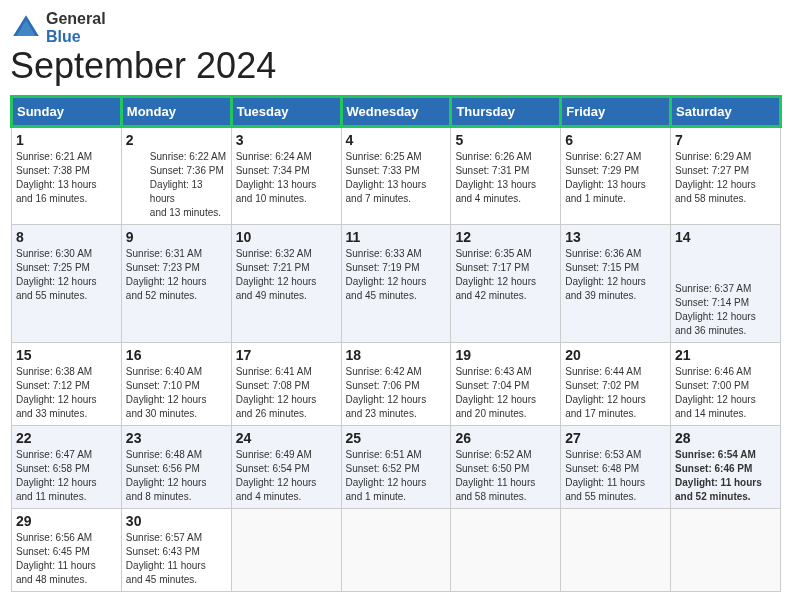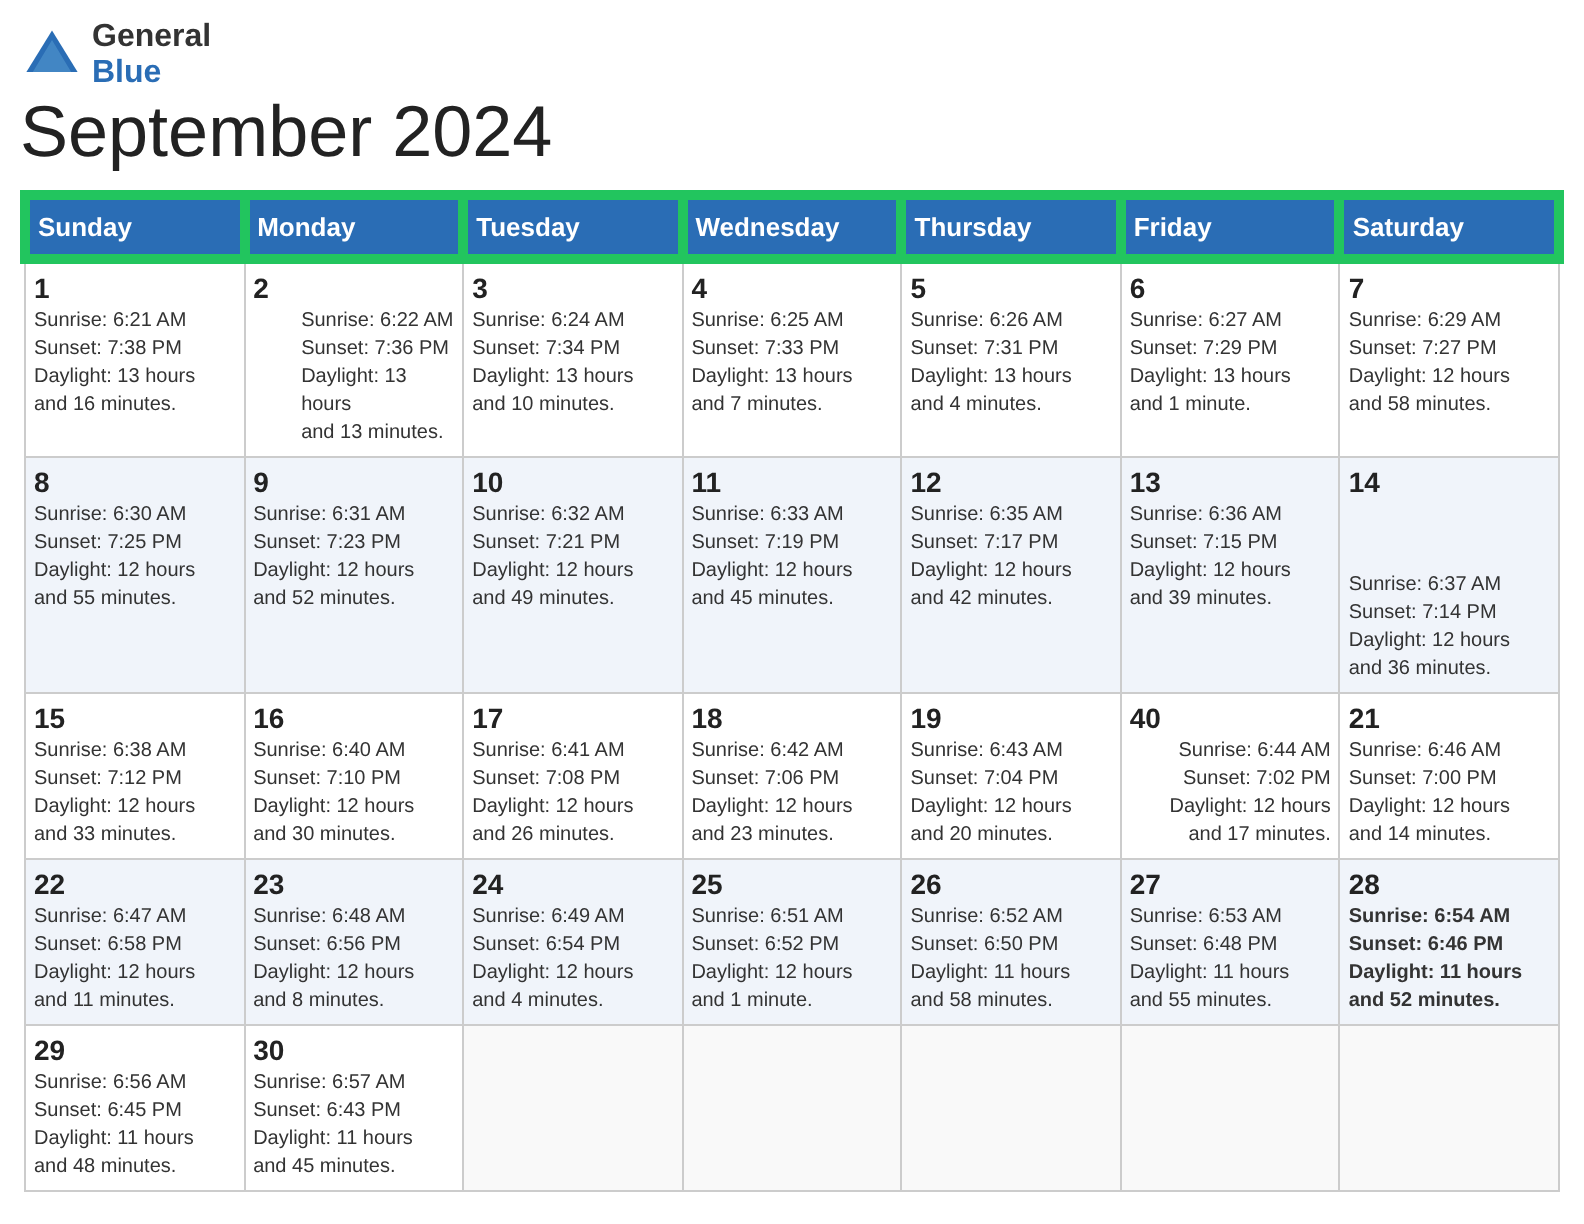--- a/index.html
+++ b/index.html
@@ -58,21 +58,21 @@
       border-collapse: collapse;
       table-layout: fixed;
     }
     th {
       background-color: #2a6db5;
       color: #fff;
       font-size: 13px;
       font-weight: bold;
       padding: 6px 4px;
       text-align: left;
-      border: 5px solid #22c55e;
+      border: 3px solid #22c55e;
     }
     td {
       border: 1px solid #ccc;
       vertical-align: top;
       padding: 4px;
       font-size: 10.5px;
       color: #333;
       height: 80px;
       background: #fff;
     }
@@ -262,22 +262,22 @@
 and 23 minutes.</div>
         </td>
         <td>
           <span class="day-num">19</span>
           <div class="day-info" style="white-space: pre-line;">Sunrise: 6:43 AM
 Sunset: 7:04 PM
 Daylight: 12 hours
 and 20 minutes.</div>
         </td>
         <td>
-          <span class="day-num">40</span>
-          <div class="day-info" style="white-space: pre-line; text-align: right;">Sunrise: 6:44 AM
+          <span class="day-num">20</span>
+          <div class="day-info" style="white-space: pre-line;">Sunrise: 6:44 AM
 Sunset: 7:02 PM
 Daylight: 12 hours
 and 17 minutes.</div>
         </td>
         <td>
           <span class="day-num">21</span>
           <div class="day-info" style="white-space: pre-line;">Sunrise: 6:46 AM
 Sunset: 7:00 PM
 Daylight: 12 hours
 and 14 minutes.</div>

